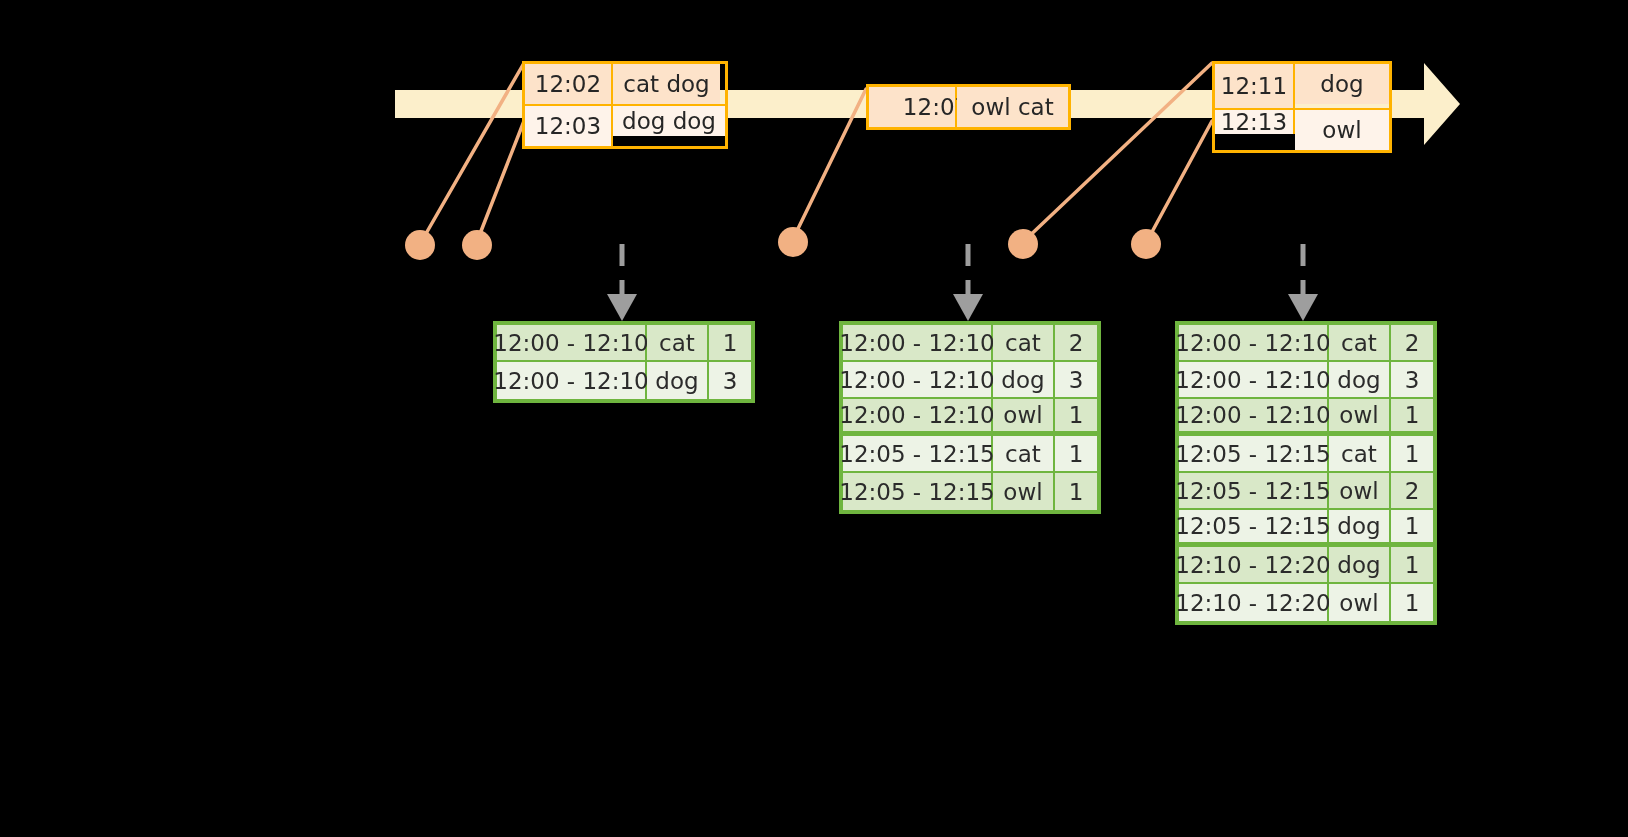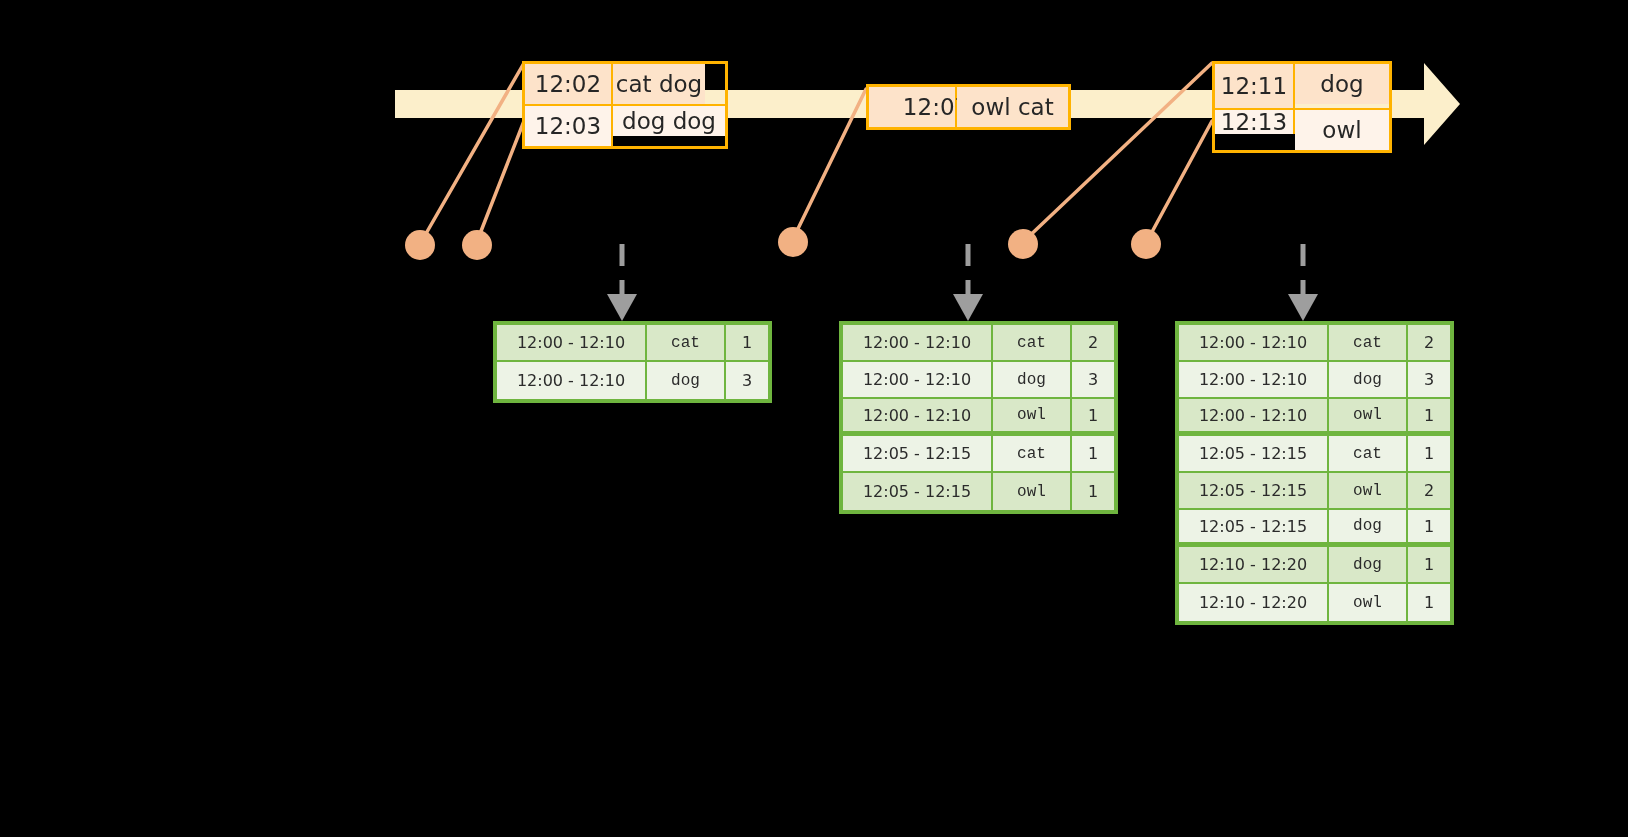--- a/index.html
+++ b/index.html
@@ -18,29 +18,29 @@
             font-size:23px;color:#262626;white-space:nowrap;}
   .evt-cell.time{border-right:2px solid #FFB300;}
   .evt-row.shade .evt-cell{background:#FDE3CA;}
   .evt-row.light .evt-cell{background:#FEF3EA;}
 
   
   .tbl{position:absolute;border:4px solid #6FB53F;box-sizing:border-box;z-index:5;
        background:#6FB53F;padding:0;}
   .trow{display:flex;box-sizing:border-box;}
   .tcell{box-sizing:border-box;display:flex;align-items:center;justify-content:center;
-         font-size:16px;color:#2b2b2b;white-space:nowrap;
+         font-size:23px;color:#2b2b2b;white-space:nowrap;
          border-right:2px solid #6FB53F;border-bottom:2px solid #6FB53F;}
   .tcell:last-child{border-right:none;}
   .trow:last-child .tcell{border-bottom:none;}
   .trow.dark  .tcell{background:#D9E8C8;}
   .trow.light .tcell{background:#EDF3E6;}
   .trow.grpend .tcell{border-bottom:5px solid #6FB53F;}
   .c-range{width:150px;}
-  .c-word{width:79px;font-family:Liberation Mono, monospace;}
+  .c-word{width:62px;}
   .c-count{width:42px;}
   .h36{height:37px;}
 </style>
 </head>
 <body>
 
 <div id="stage">
 
   <svg class="layer" viewBox="0 0 1628 837">
 
@@ -76,21 +76,21 @@
       <g>
         <line x1="1303" y1="243" x2="1303" y2="295" stroke-dasharray="22,14"></line>
         <path d="M 1288 293 L 1318 293 L 1303 320 Z" fill="#9E9E9E" stroke="none"></path>
       </g>
     </g>
   </svg>
 
   <div class="evt-group" style="left:522px;top:60px;width:206px;">
     <div class="evt-row shade">
       <div class="evt-cell time" style="width:88px;height:40px;">12:02</div>
-      <div class="evt-cell" style="width:92px;height:40px;">cat dog</div>
+      <div class="evt-cell" style="width:107px;height:40px;">cat dog</div>
     </div>
     <div class="evt-row light">
       <div class="evt-cell time" style="width:88px;height:40px;">12:03</div>
       <div class="evt-cell" style="width:112px;height:30px;">dog dog</div>
     </div>
   </div>
 
   <div class="evt-group" style="left:866px;top:83px;width:205px;">
     <div class="evt-row shade">
       <div class="evt-cell time" style="width:88px;height:40px;padding-left:48px;">12:07</div>

